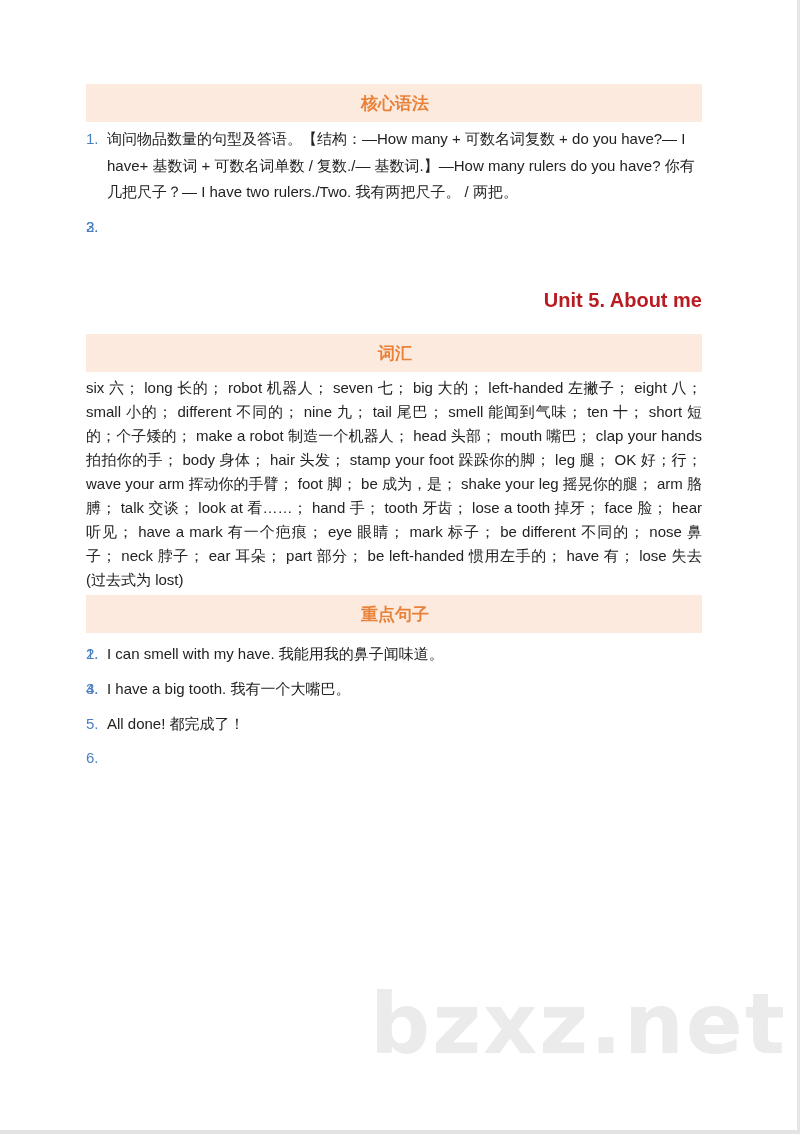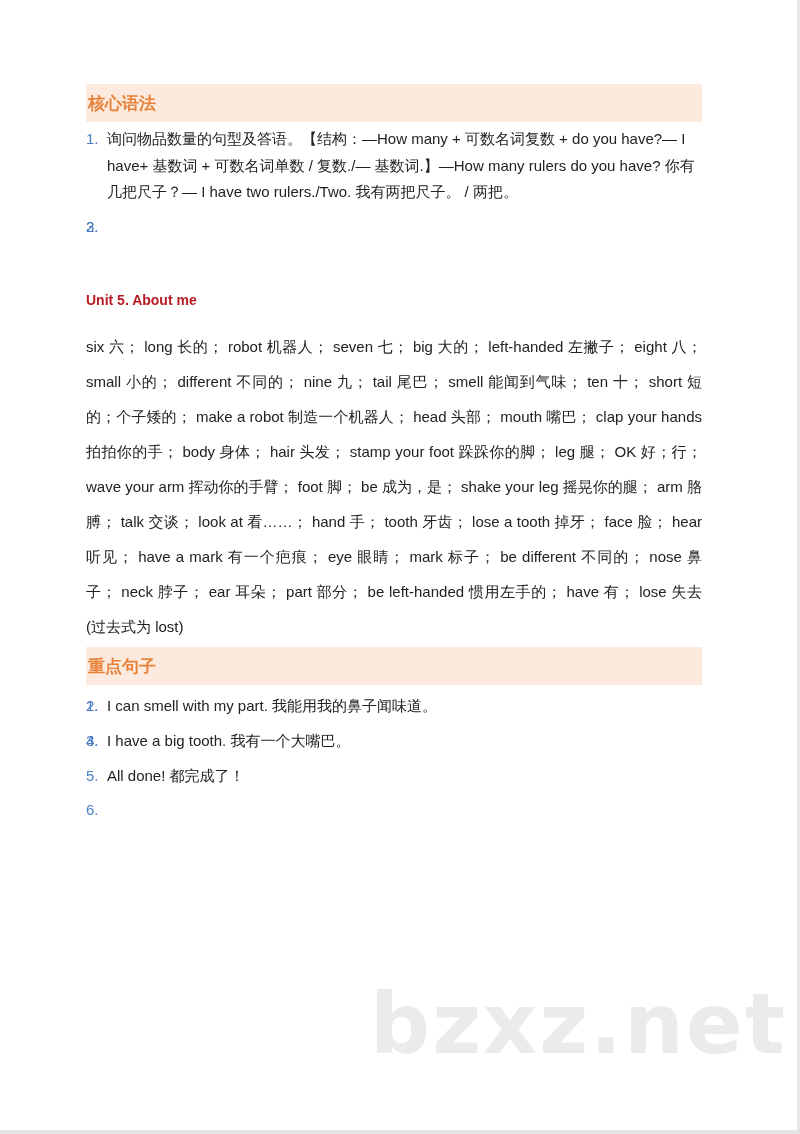--- a/index.html
+++ b/index.html
@@ -5,32 +5,32 @@
   html, body { margin:0; padding:0; }
   body {
     width:800px; height:1134px; background:#ffffff; position:relative; overflow:hidden;
     font-family:"Liberation Sans","DejaVu Sans",sans-serif; color:#222;
   }
   .page-edge-right { position:absolute; top:0; right:0; width:3px; height:1134px; background:#e6e6e6; }
   .page-edge-bottom { position:absolute; left:0; bottom:0; width:800px; height:4px; background:#e3e3e3; }
   .content { position:absolute; left:86px; top:84px; width:616px; }
   .band {
     background:#fdeade; height:38px; display:flex; align-items:center; padding-left:2px;
-    color:#e8823a; font-size:17px; font-weight:bold;
+    color:#e8823a; font-size:17px; font-weight:bold;justify-content:center;
   }
   ol.list { list-style:none; margin:0; padding:0; }
   ol.list li { position:relative; padding-left:21px; font-size:15px; line-height:26.5px; color:#222; }
   ol.list li .num { position:absolute; left:0; top:0; color:#4a7fc4; }
   .grammar li { margin-top:8px; }
   .grammar li:first-child { margin-top:4px; }
   .unit-title {
-    text-align:left; color:#b81c22; font-weight:bold; font-size:14px;
+    text-align:right; color:#b81c22; font-weight:bold; font-size:20px;
     margin-top:76px; height:36px; line-height:36px;
   }
-  .vocab { font-size:15px; line-height:35px; margin-top:4px; text-align:justify; }
+  .vocab { font-size:15px; line-height:24px; margin-top:4px; text-align:justify; }
   .sentences li { margin-top:8.2px; line-height:26px; }
   .sentences li:first-child { margin-top:4px; }
   .watermark {
     position:absolute; left:370px; top:982px; font-size:84px; font-weight:bold;
     color:#ebebeb; letter-spacing:2px; font-family:"DejaVu Sans","Liberation Sans",sans-serif;
     line-height:84px; z-index:0;
   }
   .content { z-index:1; }
 </style>
 </head>
@@ -54,34 +54,37 @@
       </li>
       <li>
         <span class="num">3.</span>
       </li>
     </ol>
   </section>
 
   <h2 class="unit-title">Unit 5. About me</h2>
 
   <section>
+    <div class="band">
+      <span>词汇</span>
+    </div>
     <p class="vocab" style="margin-bottom:0;">six 六；  long 长的；  robot 机器人；  seven 七；  big 大的；  left-handed 左撇子；  eight 八；  small 小的；  different 不同的；  nine 九；  tail 尾巴；  smell 能闻到气味；  ten 十；  short 短的；个子矮的；  make a robot 制造一个机器人；  head 头部；  mouth 嘴巴；  clap your hands 拍拍你的手；  body 身体；  hair 头发；  stamp your foot 跺跺你的脚；  leg 腿；  OK 好；行；  wave your arm 挥动你的手臂；  foot 脚；  be 成为，是；  shake your leg 摇晃你的腿；  arm 胳膊；  talk 交谈；  look at 看……；  hand 手；  tooth 牙齿；  lose a tooth 掉牙；  face 脸；  hear 听见；  have a mark 有一个疤痕；  eye 眼睛；  mark 标子；  be different 不同的；  nose 鼻子；  neck 脖子；  ear 耳朵；  part 部分；  be left-handed 惯用左手的；  have 有；  lose 失去 (过去式为 lost)</p>
   </section>
 
   <section style="margin-top:3px;">
     <div class="band">
       <span>重点句子</span>
     </div>
     <ol class="list sentences">
       <li>
         <span class="num">1.</span>
       </li>
       <li>
         <span class="num">2.</span>
-        <span>I can smell with my part. 我能用我的鼻子闻味道。</span>
+        <span>I can smell with my have. 我能用我的鼻子闻味道。</span>
       </li>
       <li>
         <span class="num">3.</span>
       </li>
       <li>
         <span class="num">4.</span>
         <span>I have a big tooth. 我有一个大嘴巴。</span>
       </li>
       <li>
         <span class="num">5.</span>

